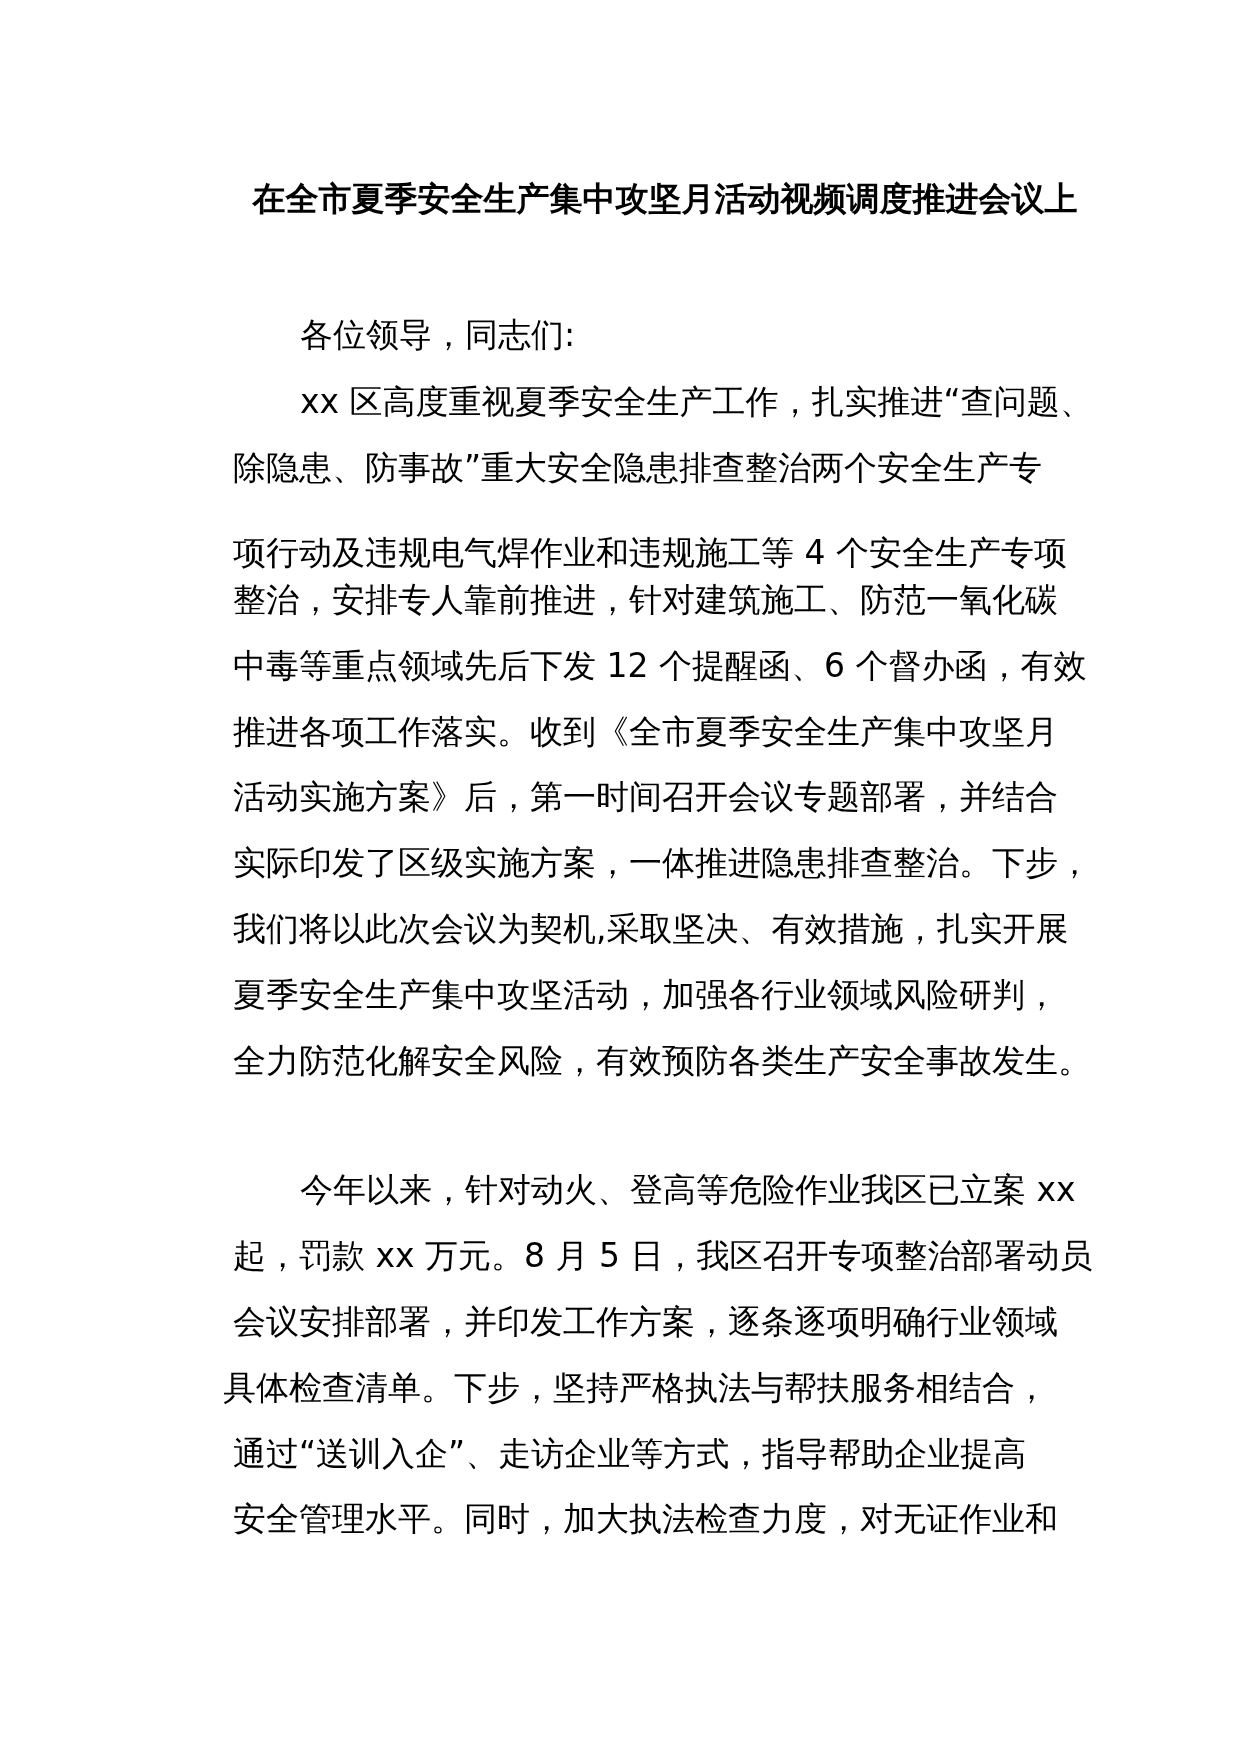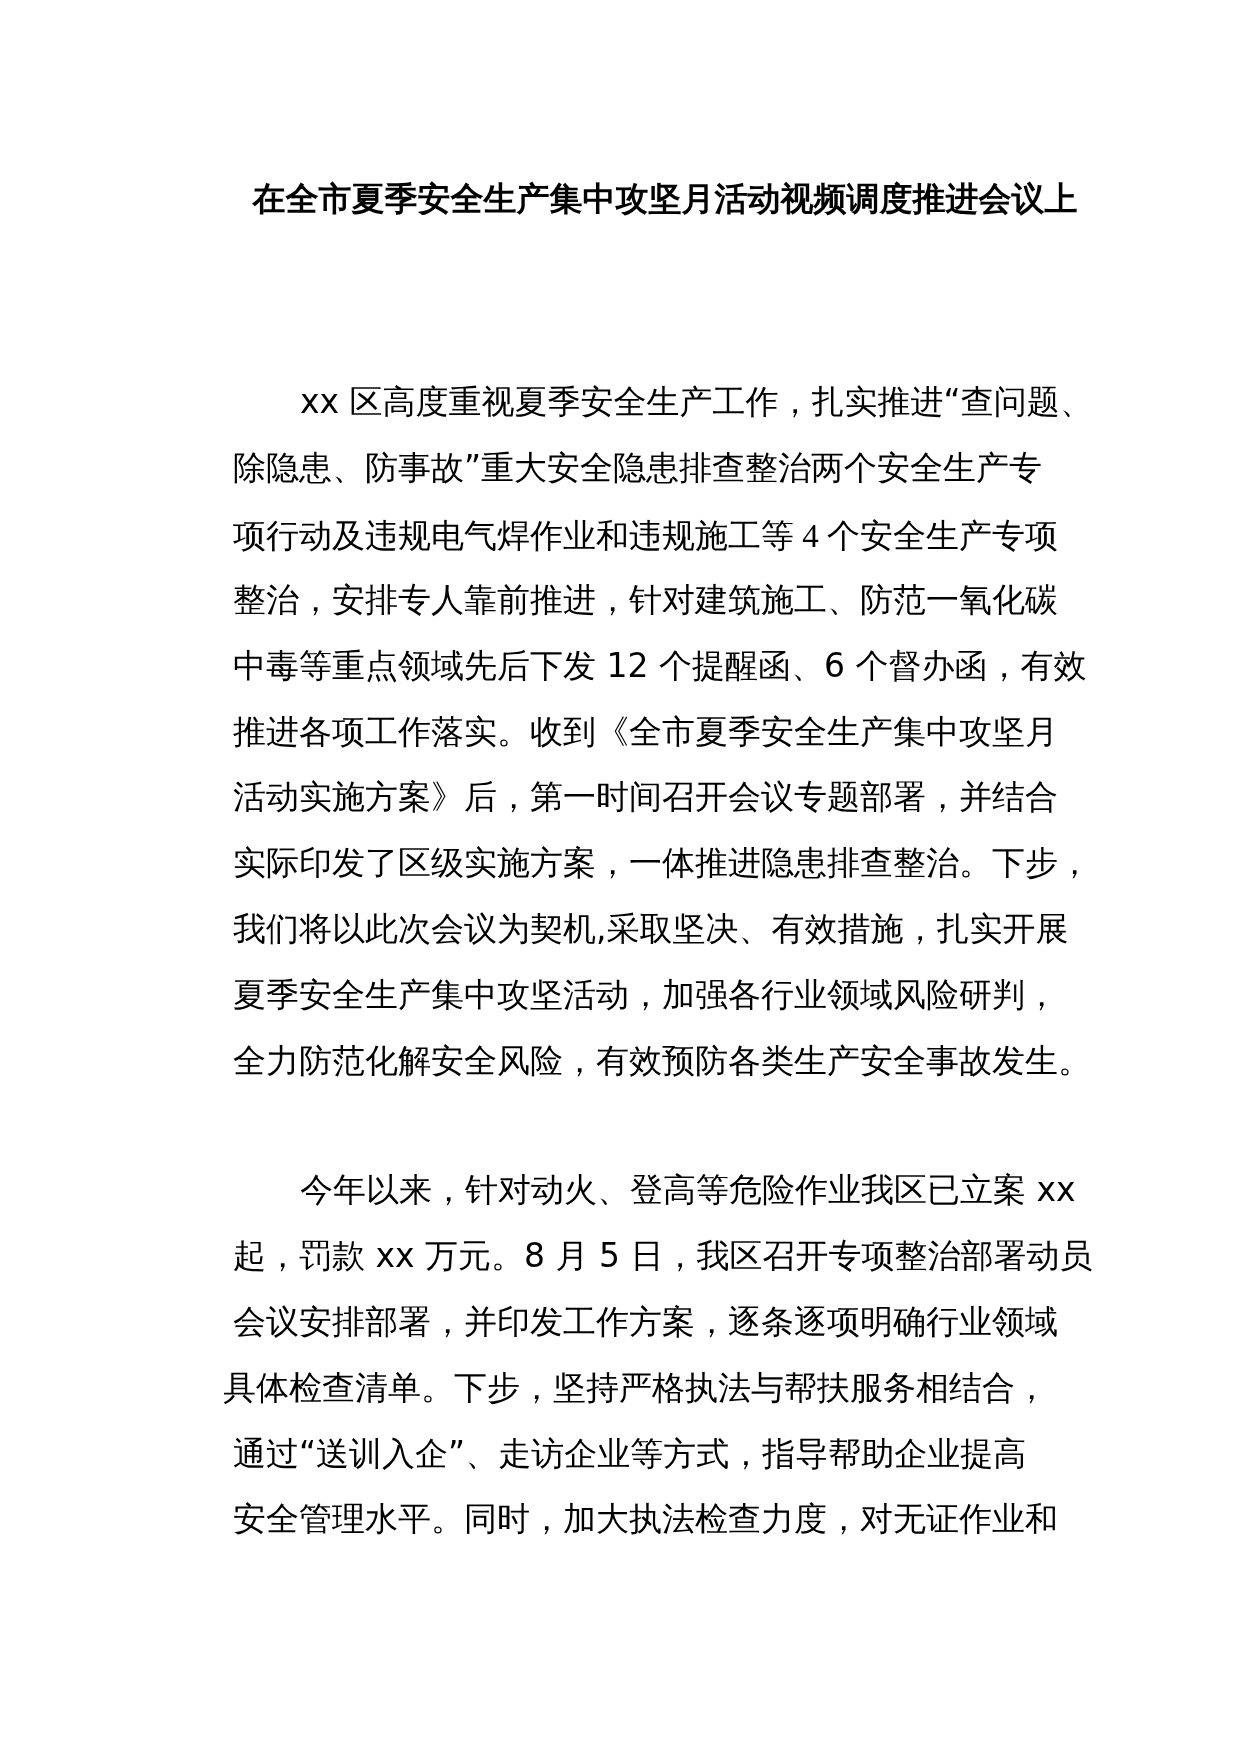--- a/index.html
+++ b/index.html
@@ -47,25 +47,26 @@
       font-weight: normal;
     }
   </style>
 </head>
 <body>
 
 <div class="page">
 
   <div class="line title-line" style="top:179px;">在全市夏季安全生产集中攻坚月活动视频调度推进会议上</div>
 
+  <div class="line body-line" style="top:315px; left:255px;">各位领导，同志们:</div>
 
   <div>
     <div class="line body-line" style="top:382px; left:255px;">xx 区高度重视夏季安全生产工作，扎实推进“查问题、</div>
     <div class="line body-line" style="top:448px; left:188px;">除隐患、防事故”重大安全隐患排查整治两个安全生产专</div>
-    <div class="line body-line" style="top:516px; left:188px;font-family:Liberation Serif, serif;">项行动及违规电气焊作业和违规施工等 4 个安全生产专项</div>
+    <div class="line body-line" style="top:533px; left:188px;">项行动及违规电气焊作业和违规施工等 4 个安全生产专项</div>
     <div class="line body-line" style="top:580px; left:188px;">整治，安排专人靠前推进，针对建筑施工、防范一氧化碳</div>
     <div class="line body-line" style="top:646px; left:188px;">中毒等重点领域先后下发 12 个提醒函、6 个督办函，有效</div>
     <div class="line body-line" style="top:712px; left:188px;">推进各项工作落实。收到《全市夏季安全生产集中攻坚月</div>
     <div class="line body-line" style="top:777px; left:188px;">活动实施方案》后，第一时间召开会议专题部署，并结合</div>
     <div class="line body-line" style="top:843px; left:188px;">实际印发了区级实施方案，一体推进隐患排查整治。下步，</div>
     <div class="line body-line" style="top:909px; left:188px;">我们将以此次会议为契机,采取坚决、有效措施，扎实开展</div>
     <div class="line body-line" style="top:975px; left:188px;">夏季安全生产集中攻坚活动，加强各行业领域风险研判，</div>
     <div class="line body-line" style="top:1041px; left:188px;text-align:center;">全力防范化解安全风险，有效预防各类生产安全事故发生。</div>
   </div>
 

